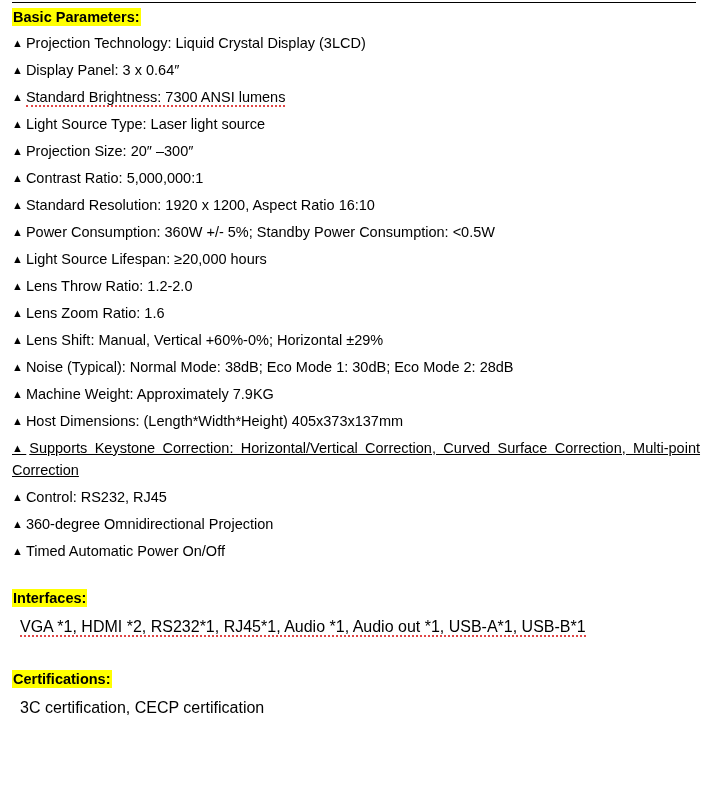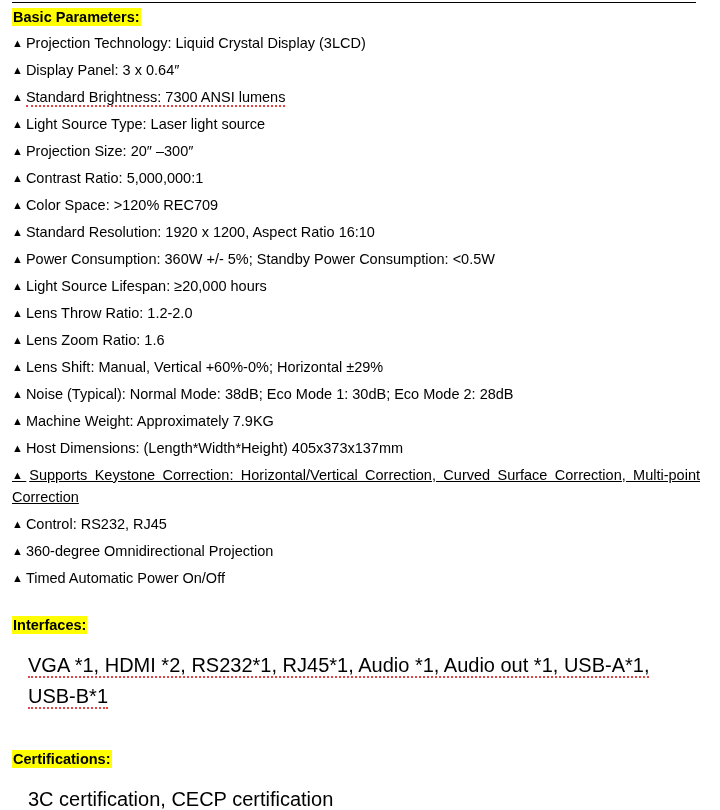--- a/index.html
+++ b/index.html
@@ -63,22 +63,22 @@
     text-justify: inter-word;
     white-space: normal;
     margin-bottom: 4.5px;
     text-decoration: underline;
   }
   .spell {
     border-bottom: 2px dotted #e04646;
     padding-bottom: 0px;
   }
   .plain-line {
-    margin: 16px;
-    font-size: 20px;
+    margin: 8px;
+    font-size: 16px;
     line-height: 1.55;
   }
   .gap-lg { height: 22px; }
 </style>
 </head>
 <body>
 
 <div class="page">
   <div class="top-rule"></div>
 
@@ -87,21 +87,20 @@
     <div class="heading-row">
       <span class="section-heading">Basic Parameters:</span>
     </div>
 
     <p class="spec-line"><span class="tri">▲</span><span>Projection Technology: Liquid Crystal Display (3LCD)</span></p>
     <p class="spec-line"><span class="tri">▲</span><span>Display Panel: 3 x 0.64″</span></p>
     <p class="spec-line"><span class="tri">▲</span><span class="spell">Standard Brightness: 7300 ANSI lumens</span></p>
     <p class="spec-line"><span class="tri">▲</span><span>Light Source Type: Laser light source</span></p>
     <p class="spec-line"><span class="tri">▲</span><span>Projection Size: 20″ –300″</span></p>
     <p class="spec-line"><span class="tri">▲</span><span>Contrast Ratio: 5,000,000:1</span></p>
-    <p class="spec-line"><span class="tri">▲</span><span>Color Space: &gt;120% REC709</span></p>
     <p class="spec-line"><span class="tri">▲</span><span>Standard Resolution: 1920 x 1200, Aspect Ratio 16:10</span></p>
     <p class="spec-line"><span class="tri">▲</span><span>Power Consumption: 360W +/- 5%; Standby Power Consumption: &lt;0.5W</span></p>
     <p class="spec-line"><span class="tri">▲</span><span>Light Source Lifespan: ≥20,000 hours</span></p>
     <p class="spec-line"><span class="tri">▲</span><span>Lens Throw Ratio: 1.2-2.0</span></p>
     <p class="spec-line"><span class="tri">▲</span><span>Lens Zoom Ratio: 1.6</span></p>
     <p class="spec-line"><span class="tri">▲</span><span>Lens Shift: Manual, Vertical +60%-0%; Horizontal ±29%</span></p>
     <p class="spec-line"><span class="tri">▲</span><span>Noise (Typical): Normal Mode: 38dB; Eco Mode 1: 30dB; Eco Mode 2: 28dB</span></p>
     <p class="spec-line"><span class="tri">▲</span><span>Machine Weight: Approximately 7.9KG</span></p>
     <p class="spec-line"><span class="tri">▲</span><span>Host Dimensions: (Length*Width*Height) 405x373x137mm</span></p>
     <p class="spec-line justified"><span class="tri">▲</span><span>Supports Keystone Correction: Horizontal/Vertical Correction, Curved Surface Correction, Multi-point Correction</span></p>

